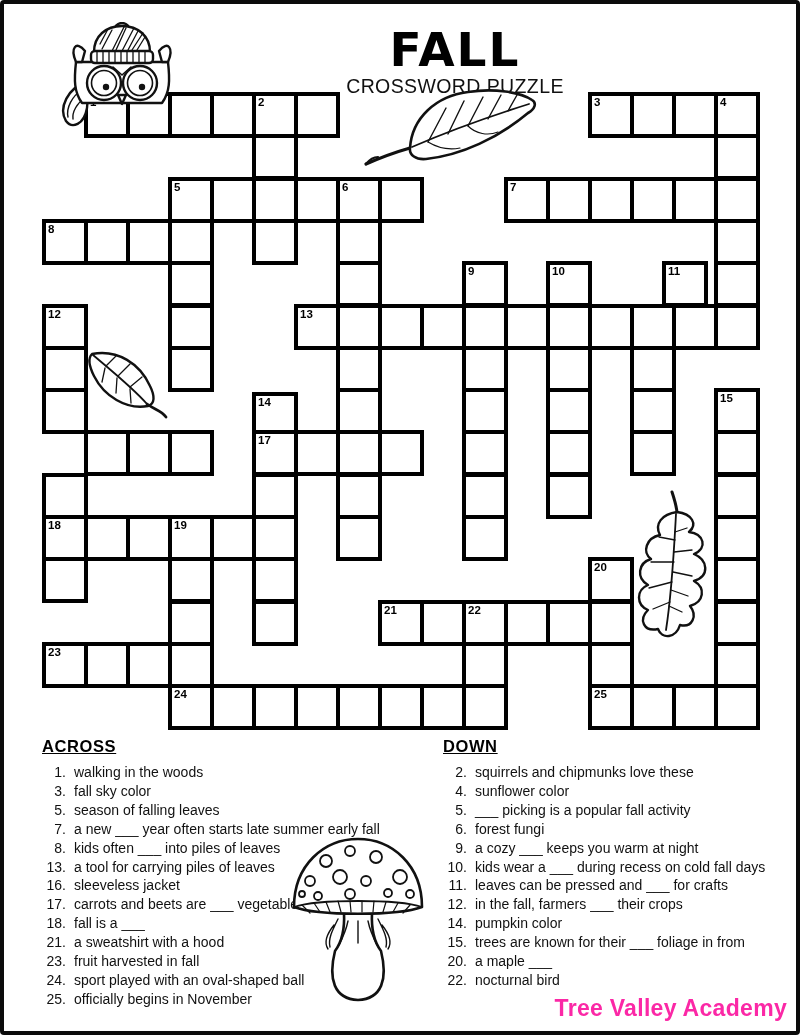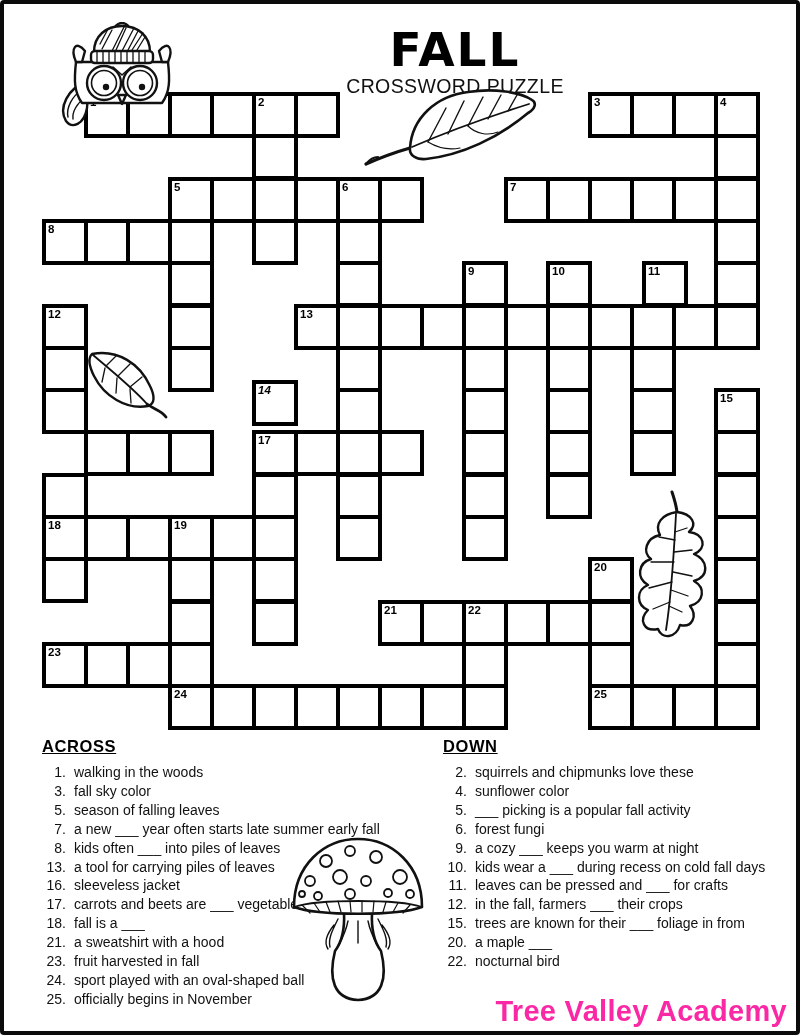--- a/index.html
+++ b/index.html
@@ -38,21 +38,21 @@
   .clues-header{
     font-size:16.5px;font-weight:700;text-decoration:underline;letter-spacing:0.6px;
     margin:0 0 7px 2px;color:#000;
   }
   .clue-row{display:flex;line-height:18.9px;font-size:14px;color:#111;}
   .clue-num{flex:0 0 26px;text-align:right;padding-right:8px;}
   .clue-text{flex:1;}
 
   
   .brand{
-    position:absolute;top:995px;right:13px;font-size:29px;font-weight:800;
+    position:absolute;top:995px;right:13px;font-size:23px;font-weight:800;
     letter-spacing:0.3px;z-index:5;
   }
 
   
   .deco{position:absolute;z-index:6;}
   #deco-owl{left:58px;top:22px;}
   #deco-bigleaf{left:362px;top:84px;}
   #deco-birchleaf{left:78px;top:346px;}
   #deco-oakleaf{left:630px;top:490px;}
   #deco-mushroom{left:288px;top:833px;}
@@ -115,21 +115,21 @@
     <div class="cell" style="left: 294px; top: 127px;"></div>
     <div class="cell" style="left: 672px; top: 127px;"></div>
     <div class="cell" style="left: 126px; top: 169px;"></div>
     <div class="cell" style="left: 294px; top: 169px;"></div>
     <div class="cell" style="left: 420px; top: 169px;">
       <span class="num">9</span>
     </div>
     <div class="cell" style="left: 504px; top: 169px; padding-left: 12px;">
       <span class="num">10</span>
     </div>
-    <div class="cell" style="left: 600px; top: 169px;">
+    <div class="cell" style="left: 620px; top: 169px;">
       <span class="num">11</span>
     </div>
     <div class="cell" style="left: 672px; top: 169px;"></div>
     <div class="cell" style="left: 0px; top: 212px;">
       <span class="num">12</span>
     </div>
     <div class="cell" style="left: 126px; top: 212px;"></div>
     <div class="cell" style="left: 252px; top: 212px;">
       <span class="num">13</span>
     </div>
@@ -143,21 +143,21 @@
     <div class="cell" style="left: 588px; top: 212px;"></div>
     <div class="cell" style="left: 630px; top: 212px;"></div>
     <div class="cell" style="left: 672px; top: 212px;"></div>
     <div class="cell" style="left: 0px; top: 254px;"></div>
     <div class="cell" style="left: 126px; top: 254px;"></div>
     <div class="cell" style="left: 294px; top: 254px;"></div>
     <div class="cell" style="left: 420px; top: 254px;"></div>
     <div class="cell" style="left: 504px; top: 254px;"></div>
     <div class="cell" style="left: 588px; top: 254px;"></div>
     <div class="cell" style="left: 0px; top: 296px;"></div>
-    <div class="cell" style="left: 210px; top: 288px; font-style: italic;">
+    <div class="cell" style="left: 210px; top: 300px;">
       <span class="num">14</span>
     </div>
     <div class="cell" style="left: 294px; top: 296px;"></div>
     <div class="cell" style="left: 420px; top: 296px;"></div>
     <div class="cell" style="left: 504px; top: 296px;"></div>
     <div class="cell" style="left: 588px; top: 296px;"></div>
     <div class="cell" style="left: 672px; top: 296px;">
       <span class="num">15</span>
     </div>
     <div class="cell" style="left: 0px; top: 338px; margin-top: 44px;">
@@ -329,20 +329,24 @@
       </div>
       <div class="clue-row">
         <span class="clue-num">11.</span>
         <span class="clue-text">leaves can be pressed and ___ for crafts</span>
       </div>
       <div class="clue-row">
         <span class="clue-num">12.</span>
         <span class="clue-text">in the fall, farmers ___ their crops</span>
       </div>
       <div class="clue-row">
+        <span class="clue-num">14.</span>
+        <span class="clue-text">pumpkin color</span>
+      </div>
+      <div class="clue-row">
         <span class="clue-num">15.</span>
         <span class="clue-text">trees are known for their ___ foliage in from</span>
       </div>
       <div class="clue-row">
         <span class="clue-num">20.</span>
         <span class="clue-text">a maple ___</span>
       </div>
       <div class="clue-row">
         <span class="clue-num">22.</span>
         <span class="clue-text">nocturnal bird</span>

